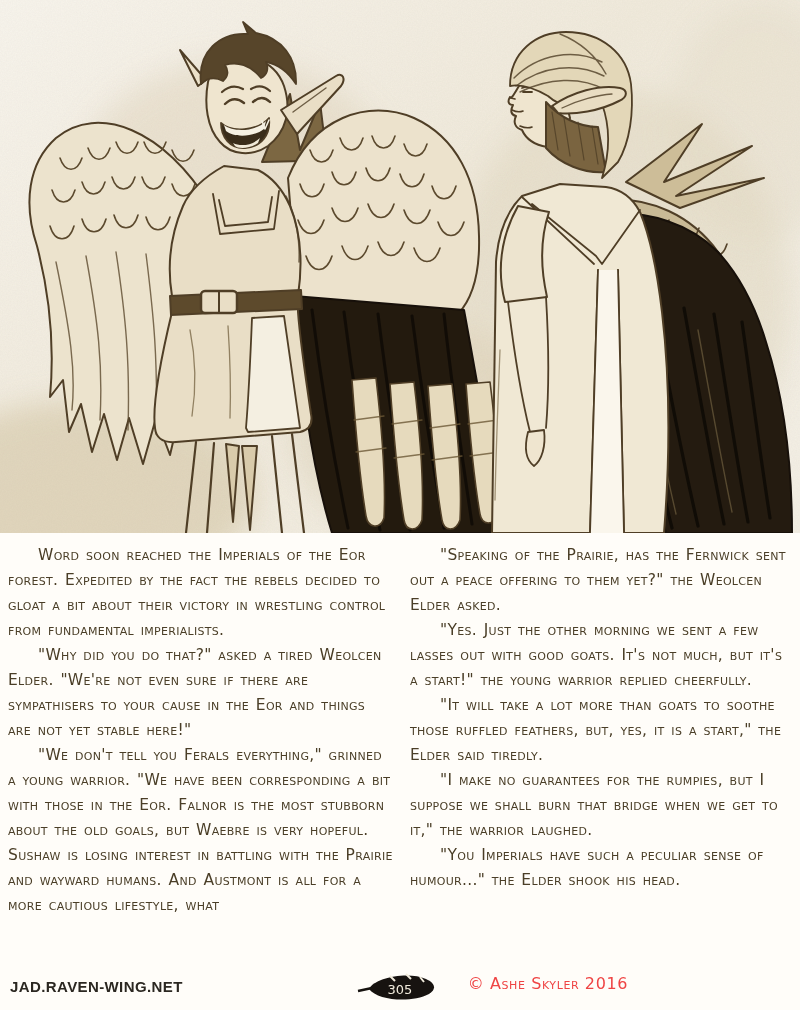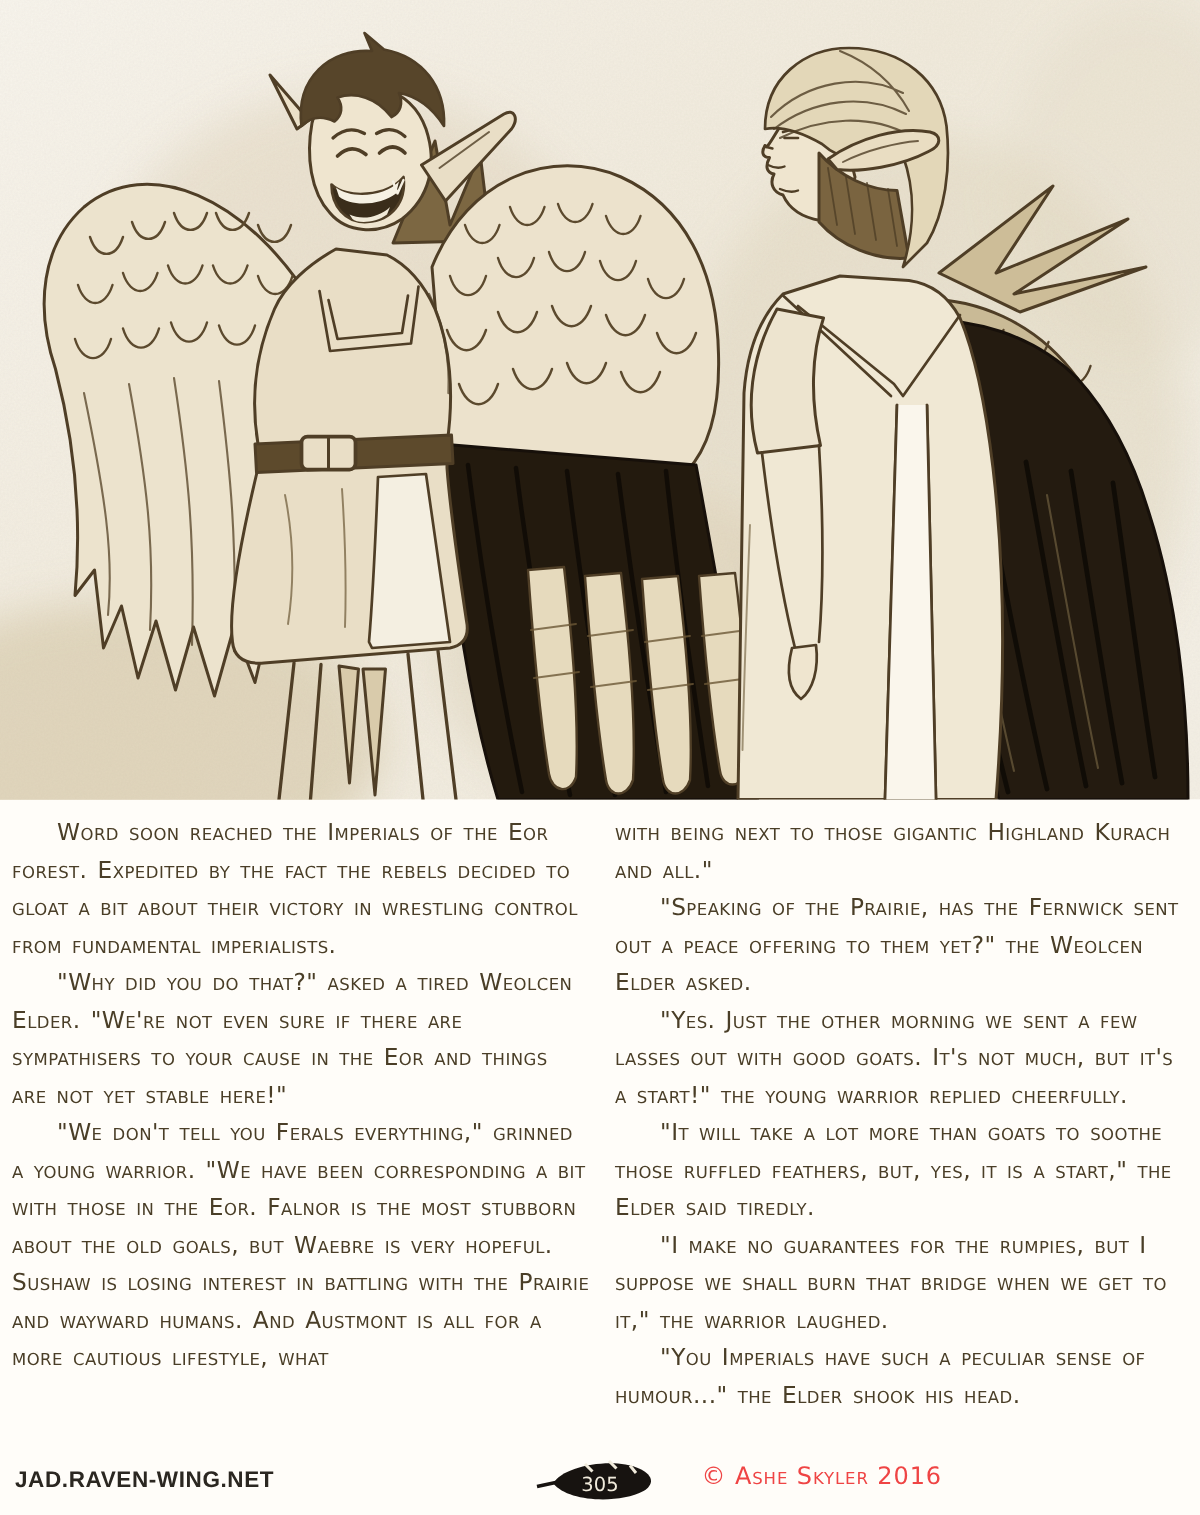--- a/index.html
+++ b/index.html
@@ -179,21 +179,20 @@
     </g>
   </svg>
 
   <div class="story">
     <div class="col">
       <p>Word soon reached the Imperials of the Eor forest. Expedited by the fact the rebels decided to gloat a bit about their victory in wrestling control from fundamental imperialists.</p>
       <p>"Why did you do that?" asked a tired Weolcen Elder. "We're not even sure if there are sympathisers to your cause in the Eor and things are not yet stable here!"</p>
       <p>"We don't tell you Ferals everything," grinned a young warrior. "We have been corresponding a bit with those in the Eor. Falnor is the most stubborn about the old goals, but Waebre is very hopeful. Sushaw is losing interest in battling with the Prairie and wayward humans. And Austmont is all for a more cautious lifestyle, what</p>
     </div>
     <div class="col">
-      <p class="cont">with being next to those gigantic Highland Kurach and all."</p>
       <p>"Speaking of the Prairie, has the Fernwick sent out a peace offering to them yet?" the Weolcen Elder asked.</p>
       <p>"Yes. Just the other morning we sent a few lasses out with good goats. It's not much, but it's a start!" the young warrior replied cheerfully.</p>
       <p>"It will take a lot more than goats to soothe those ruffled feathers, but, yes, it is a start," the Elder said tiredly.</p>
       <p>"I make no guarantees for the rumpies, but I suppose we shall burn that bridge when we get to it," the warrior laughed.</p>
       <p>"You Imperials have such a peculiar sense of humour..." the Elder shook his head.</p>
     </div>
   </div>
 
   <div class="footer">
     <span class="site">JAD.RAVEN-WING.NET</span>

